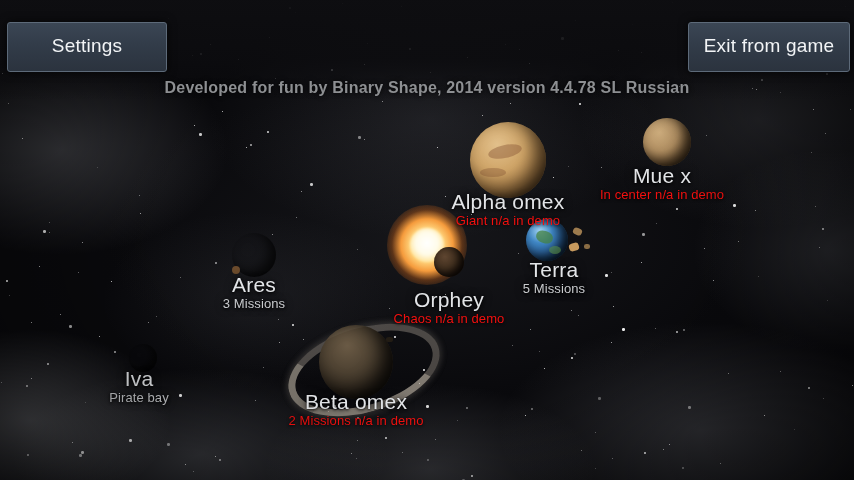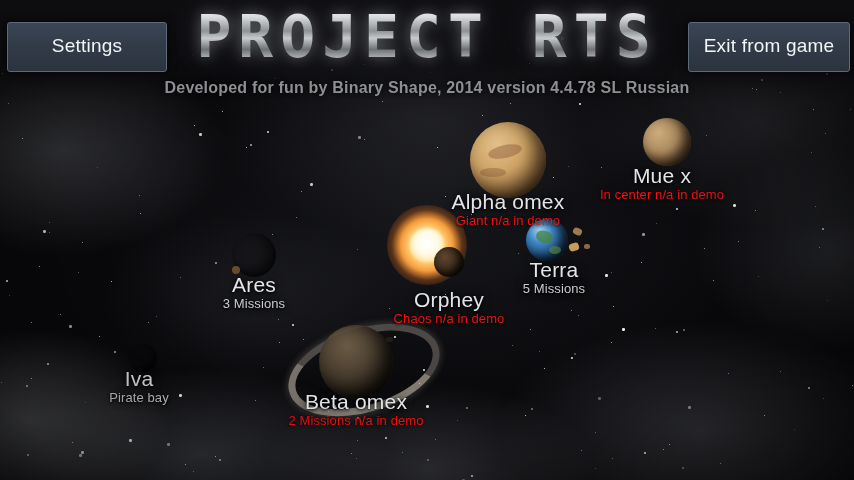--- a/index.html
+++ b/index.html
@@ -359,19 +359,18 @@
 
   <div class="label" style="left:256px;top:390px;width:200px;">
     <span class="nm">Beta omex</span>
     <span class="sub warn">2 Missions n/a in demo</span>
   </div>
 
   <div class="vignette"></div>
 
   <div class="topbar"></div>
 
-  <div class="logo">PROJECT RTS</div>
   <div class="subtitle">Developed for fun by Binary Shape, 2014 version 4.4.78 SL Russian</div>
 
   <div class="btn" id="btn-exit">Exit from game</div>
   <div class="btn" id="btn-settings">Settings</div>
 
 </div>
 
 </body></html>

